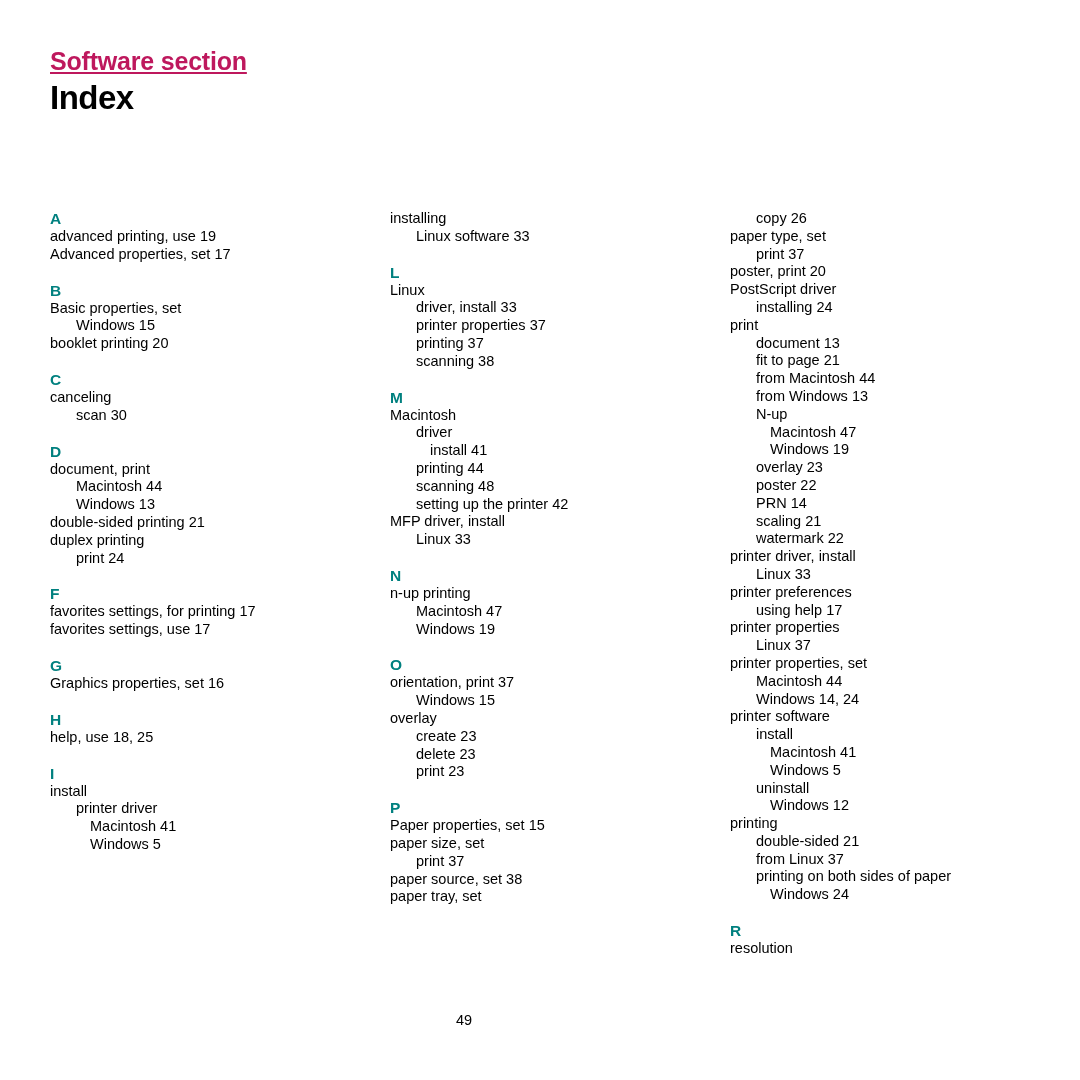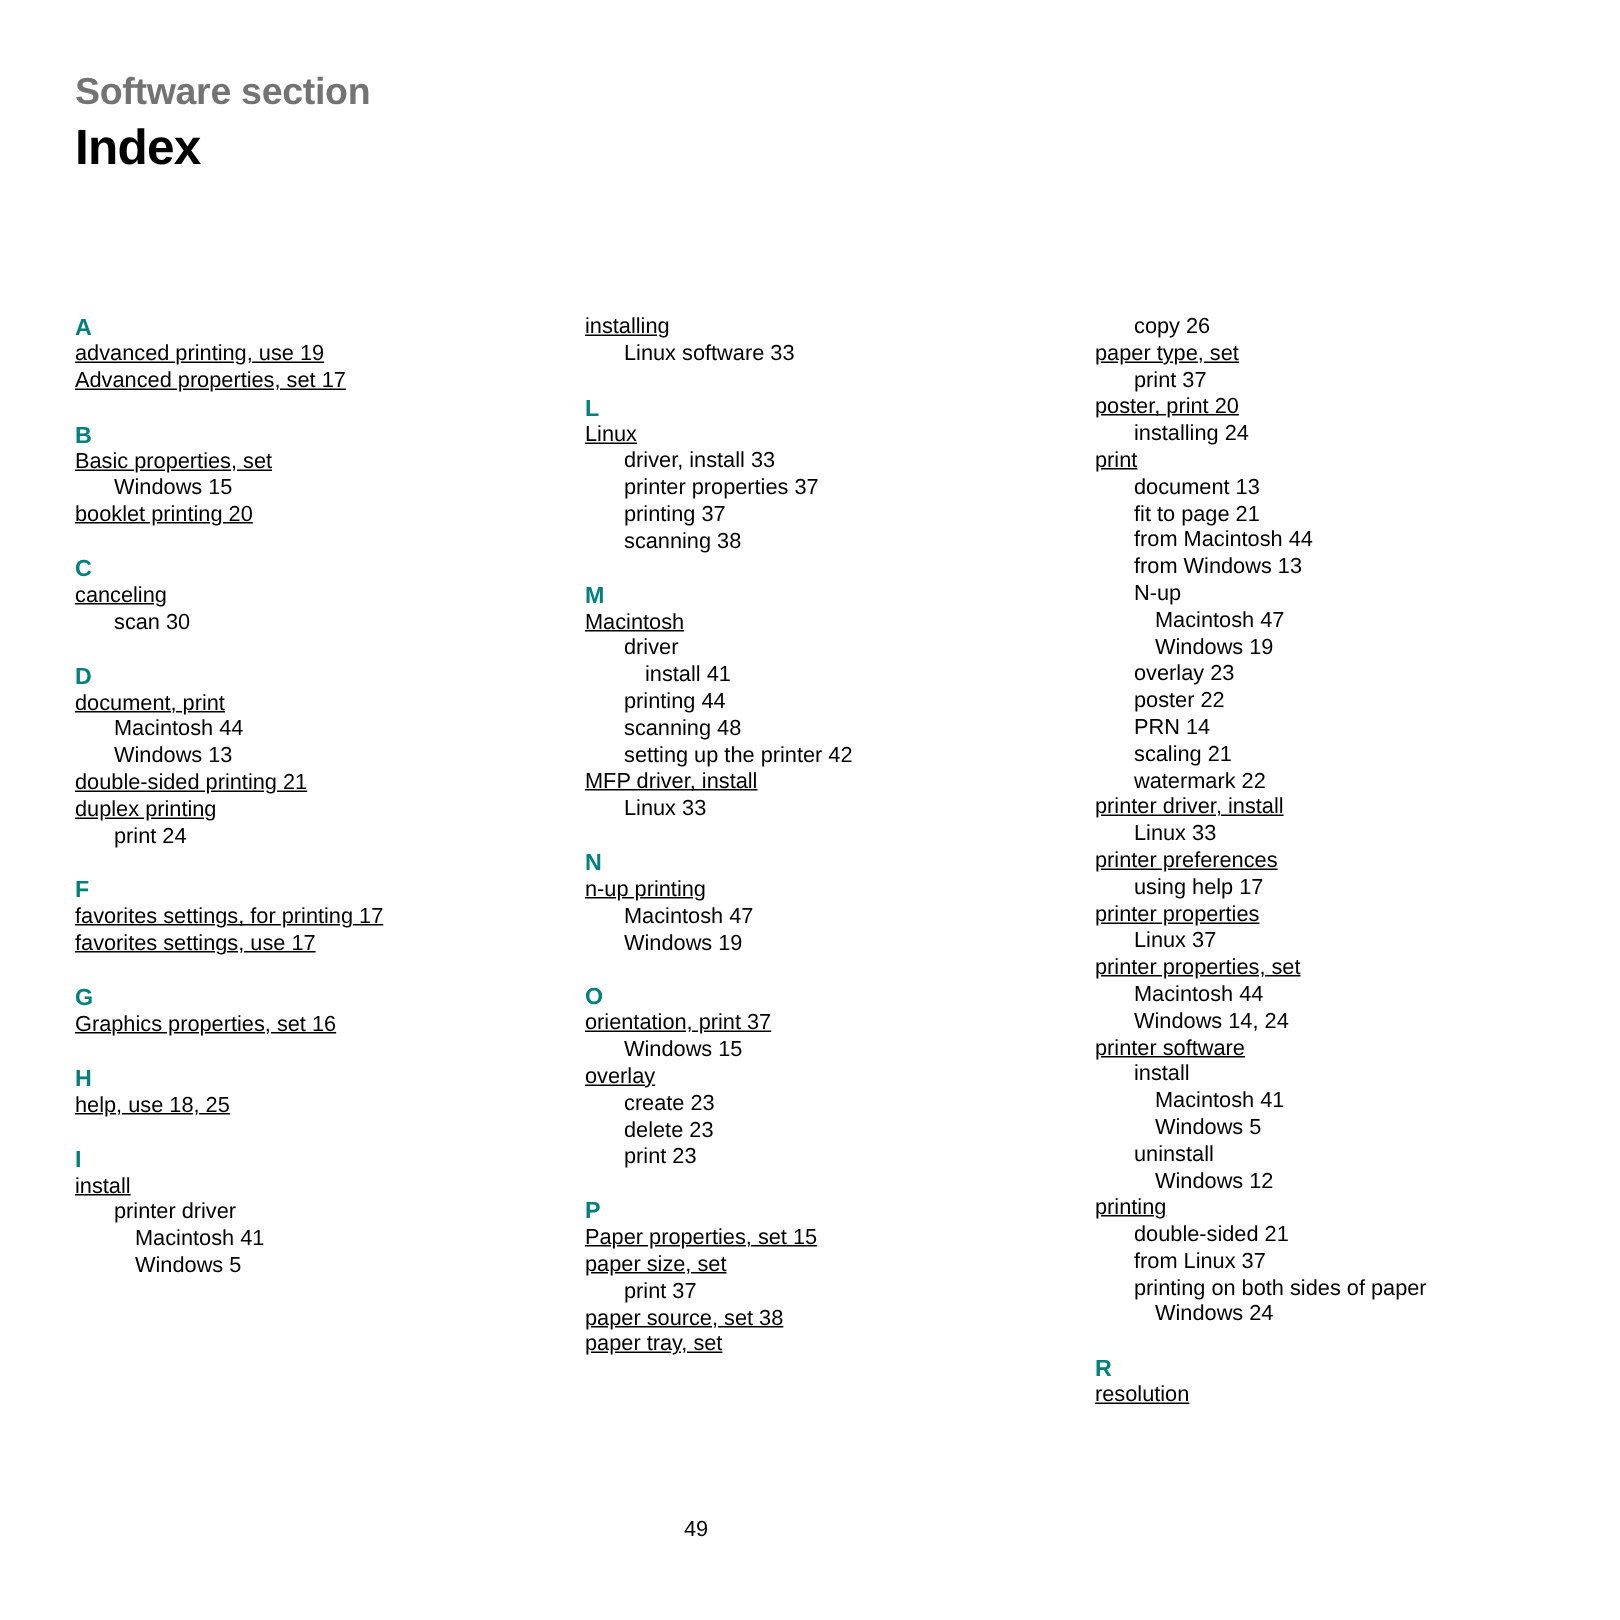--- a/index.html
+++ b/index.html
@@ -31,22 +31,23 @@
     position: absolute;
     left: 50px;
     top: 48px;
     width: 700px;
   }
   .header-kicker {
     font-size: 25px;
     font-weight: bold;
     letter-spacing: -0.2px;
     line-height: 1.05;
-    color: #737373;
-    margin: 0;
+    color: #be185d;
+    margin: 0;
+    text-decoration: underline;
   }
   .header-title {
     font-size: 33px;
     font-weight: bold;
     letter-spacing: -0.5px;
     line-height: 1.08;
     color: #000;
     margin: 6px 0 0 0;
   }
 
@@ -83,21 +84,21 @@
   }
   .entry {
     font-size: 14.5px;
     line-height: 17.8px;
     height: 17.8px;
     color: #000;
     white-space: nowrap;
     margin: 0;
     padding: 0;
   }
-  .lvl0 { padding-left: 0px; text-decoration: underline; }
+  .lvl0 { padding-left: 0px; }
   .lvl1 { padding-left: 26px; }
   .lvl2 { padding-left: 40px; }
 
   
   .page-number {
     position: absolute;
     left: 0;
     top: 1012px;
     width: 928px;
     text-align: center;
@@ -193,20 +194,21 @@
         <div class="entry lvl0">paper size, set</div>
         <div class="entry lvl1">print 37</div>
         <div class="entry lvl0">paper source, set 38</div>
         <div class="entry lvl0">paper tray, set</div>
       </div>
       <div class="column">
         <div class="entry lvl1">copy 26</div>
         <div class="entry lvl0">paper type, set</div>
         <div class="entry lvl1">print 37</div>
         <div class="entry lvl0">poster, print 20</div>
+        <div class="entry lvl0">PostScript driver</div>
         <div class="entry lvl1">installing 24</div>
         <div class="entry lvl0">print</div>
         <div class="entry lvl1">document 13</div>
         <div class="entry lvl1">fit to page 21</div>
         <div class="entry lvl1">from Macintosh 44</div>
         <div class="entry lvl1">from Windows 13</div>
         <div class="entry lvl1">N-up</div>
         <div class="entry lvl2">Macintosh 47</div>
         <div class="entry lvl2">Windows 19</div>
         <div class="entry lvl1">overlay 23</div>

